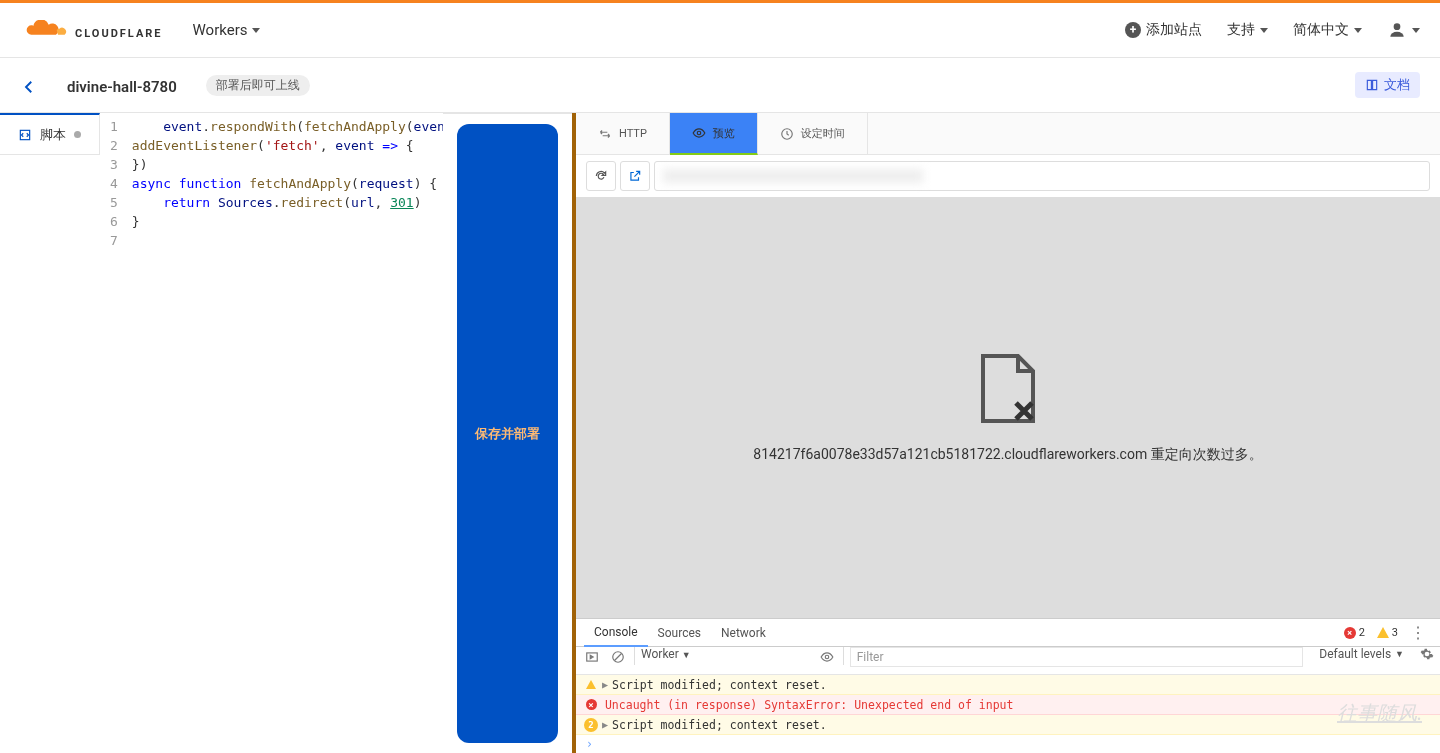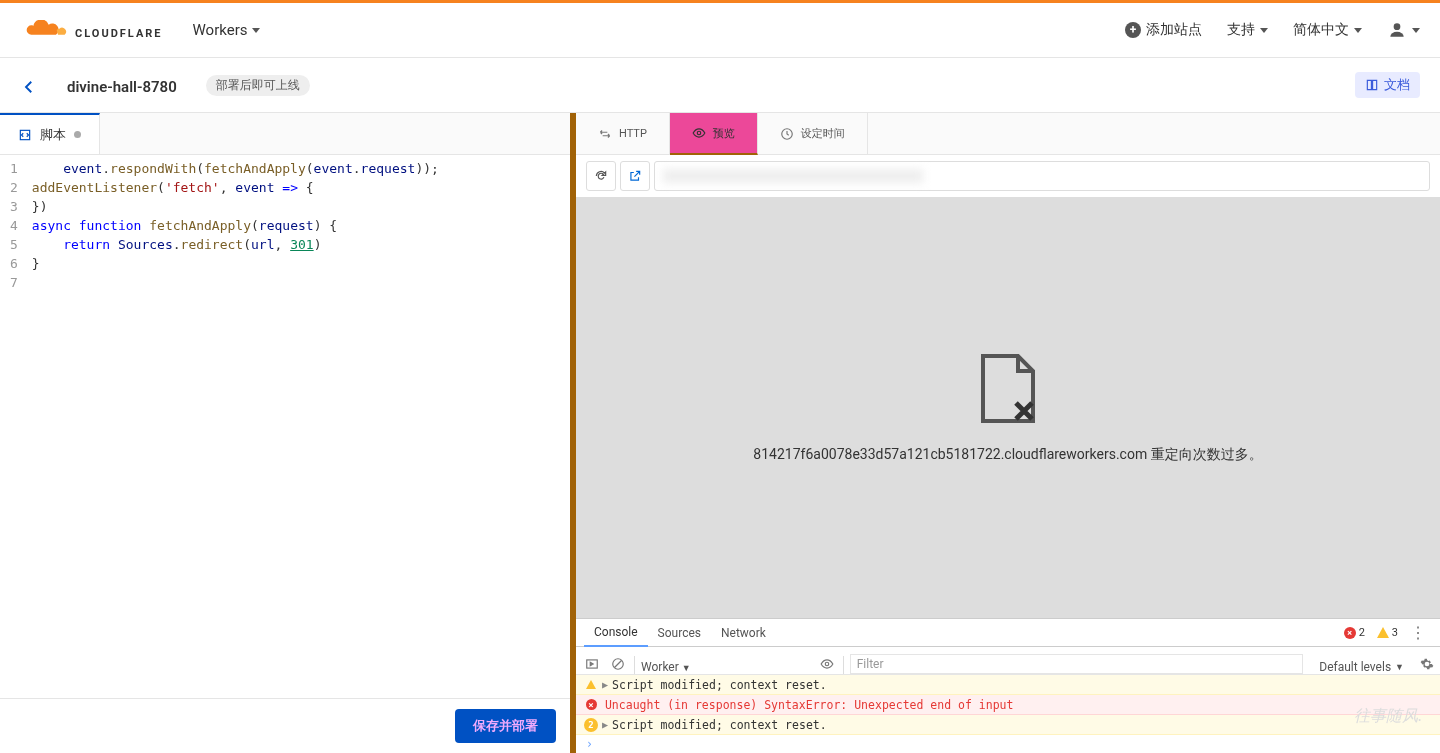--- a/index.html
+++ b/index.html
@@ -15,79 +15,79 @@
     .plus-circle { width: 16px; height: 16px; border-radius: 50%; background: #555; color: #fff; display: flex; align-items: center; justify-content: center; font-size: 12px; font-weight: bold; }
     .caret-down { display: inline-block; width: 0; height: 0; border-left: 4px solid transparent; border-right: 4px solid transparent; border-top: 5px solid #555; }
     .user-icon { width: 20px; height: 20px; display: flex; align-items: center; }
     .sub-header { display: flex; align-items: center; justify-content: space-between; padding: 0 20px; height: 55px; border-bottom: 1px solid #e5e5e5; }
     .sub-header-left { display: flex; align-items: flex-end; gap: 29px; }
     .back-chevron { width: 18px; height: 18px; color: #0051c3; cursor: pointer; }
     .worker-name { font-size: 15px; font-weight: 600; color: #333; }
     .status-pill { padding: 2px 10px; border-radius: 12px; background: #eee; font-size: 12px; color: #555; }
     .docs-pill { display: flex; align-items: center; gap: 5px; padding: 4px 10px; border-radius: 4px; background: #e8ebff; color: #3b5bdb; font-size: 13px; cursor: pointer; }
     .main { display: flex; height: calc(100vh - 113px); }
-    .left-panel { width: 576px; border-right: 6px solid #a16207; display: flex; flex-direction: column; }
+    .left-panel { width: 576px; border-right: 4px solid #a16207; display: flex; }
     .editor-tabs { display: flex; border-bottom: 1px solid #e5e5e5; height: 42px; background: #fafafa; }
     .editor-tab { display: flex; align-items: center; gap: 8px; padding: 0 18px; background: #fff; border-right: 1px solid #e5e5e5; border-top: 2px solid #0051c3; font-size: 13px; cursor: pointer; }
     .tab-dot { width: 7px; height: 7px; border-radius: 50%; background: #aaa; }
     .code-editor { flex: 1; display: flex; font-family: "Menlo", "Monaco", monospace; font-size: 13px; line-height: 19px; overflow: auto; padding-top: 0; }
     .gutter { text-align: right; color: #999; padding: 4px 8px 0 10px; user-select: none; }
     .gutter div { height: 19px; }
     .code-lines { padding: 4px 0 0 6px; flex: 1; }
     .code-lines div { height: 19px; white-space: pre; }
     .line5 { background: #f0f7ff; }
     .kw { color: #0000ff; }
     .str { color: #a31515; }
     .com { color: #008000; }
     .num { color: #098658; text-decoration: underline; }
     .id { color: #001080; }
     .fn { color: #795e26; }
     .url-underline { text-decoration: underline; }
     .redacted-code { display: inline-block; width: 70px; height: 12px; background: #fafafa; vertical-align: middle; filter: blur(2px); }
     .deploy-bar { padding: 10px 14px; border-top: 1px solid #e5e5e5; display: flex; justify-content: flex-end; }
-    .deploy-btn { background: #0051c3; color: #f0abfc; padding: 8px 18px; border: none; border-radius: 4px; font-size: 13px; font-weight: 600; cursor: pointer; }
+    .deploy-btn { background: #0051c3; color: #fdba74; padding: 8px 18px; border: none; border-radius: 12px; font-size: 13px; font-weight: 600; cursor: pointer; }
     .right-panel { flex: 1; display: flex; flex-direction: column; }
     .preview-tabs { display: flex; border-bottom: 1px solid #e5e5e5; height: 42px; background: #fafafa; }
     .pv-tab { display: flex; align-items: center; gap: 7px; padding: 0 22px; border-right: 1px solid #e5e5e5; font-size: 11px; color: #555; cursor: pointer; }
-    .pv-tab.active { background: #ec4899; color: #333; border-bottom: 2px solid #a16207; margin-bottom: -1px; }
+    .pv-tab.active { background: #3b82f6; color: #333; border-bottom: 2px solid #84cc16; margin-bottom: -1px; }
     .url-bar { display: flex; align-items: center; padding: 6px 10px; gap: 4px; }
     .url-btn { width: 30px; height: 30px; border: 1px solid #ddd; background: #fff; display: flex; align-items: center; justify-content: center; cursor: pointer; border-radius: 3px;}
     .url-input { flex: 1; height: 30px; border: 1px solid #ddd; border-radius: 3px; padding: 0 8px; display:flex; align-items:center; }
     .url-redacted { width: 260px; height: 14px; background: #eee; filter: blur(4px); }
     .preview-body { flex: 1; background: #ddd; display: flex; flex-direction: column; align-items: center; justify-content: center; gap: 20px; min-height: 0; }
     .file-x { width: 60px; height: 75px; }
     .error-msg { color: #333; font-size: 14px; }
     .devtools { border-top: 1px solid #ccc; background: #fff; font-size: 12px; }
     .dt-tabs { display: flex; border-bottom: 1px solid #ccc; height: 28px; padding: 0 8px; }
     .dt-tab { padding: 0 10px; color: #555; cursor: pointer; height: 28px; display:flex; align-items:center;}
     .dt-tab.active { color: #333; border-bottom: 2px solid #5c9dff; }
     .dt-tabs-right { margin-left: auto; display: flex; align-items: center; gap: 12px; padding-right: 6px;}
     .badge { display: flex; align-items: center; gap: 3px; font-size: 11px; }
     .badge-err .mark { width: 12px; height: 12px; border-radius: 50%; background: #e53935; color:#fff; font-weight:bold; font-size:9px; display:flex; align-items:center; justify-content:center;}
     .badge-warn .mark { width: 0;height: 0;border-left: 6px solid transparent;border-right: 6px solid transparent;border-bottom: 11px solid #fbc02d;}
-    .dt-toolbar { display: flex; align-items: flex-end; border-bottom: 1px solid #e5e5e5; height: 28px; padding: 0 6px; gap: 6px; }
+    .dt-toolbar { display: flex; align-items: flex-start; border-bottom: 1px solid #e5e5e5; height: 28px; padding: 0 6px; gap: 6px; }
     .dt-tool { width: 20px; height: 20px; display:flex; align-items:center; justify-content:center; color:#777; cursor:pointer;}
     .dt-divider { width: 1px; height: 18px; background: #ddd; }
     .dt-worker-sel { border: none; background: none; color: #555; padding-right: 120px; }
     .dt-filter { flex: 1; border: 1px solid #e5e5e5; height: 20px; padding: 0 6px; font-size: 12px; color:#999; display:flex; align-items:center; }
     .dt-levels { color: #555; padding: 0 10px; display:flex; align-items:center; gap:4px;}
     .gear { margin-left:auto; color:#777; cursor:pointer;}
     .console-lines { font-family: Menlo, monospace; font-size: 11.5px; }
     .cline { display: flex; align-items: center; border-bottom: 1px solid #f0f0f0; padding: 2px 8px; height: 20px; }
     .cline.warn { background: #fffbe6; border-bottom-color: #fff3bf; }
     .cline.err { background: #fff0f0; border-bottom-color: #ffd6d6; color: #e53935; }
     .c-icon { width: 14px; display: flex; justify-content:center; }
     .c-icon.iwarn::before { content: ""; width: 0;height: 0;border-left: 5px solid transparent;border-right: 5px solid transparent;border-bottom: 9px solid #fbc02d; display:block;}
     .c-icon.ierr::before { content: "×"; width: 11px; height: 11px; border-radius: 50%; background: #e53935; color:#fff; font-weight:bold; font-size:9px; display:flex; align-items:center; justify-content:center;}
     .c-count { width: 14px; height: 14px; border-radius: 50%; background: #fbc02d; color:#fff; font-size:9px; display:flex;align-items:center;justify-content:center;font-weight:bold;}
     .tri { color:#888; margin: 0 4px; font-size:10px;}
     .cline .msg { flex: 1; }
     .cline .src { color: #888; text-decoration: underline; }
     .prompt { color: #6aa3ff; padding: 2px 10px; font-family: Menlo, monospace; }
-    .watermark { position: fixed; bottom: 26px; right: 18px; color: #ddd; font-style: italic; font-size: 16px; font-family: serif; pointer-events: none; }
+    .watermark { position: fixed; bottom: 26px; right: 18px; color: #ddd; font-style: italic; font-size: 20px; font-family: serif; pointer-events: none; text-decoration: underline; }
   </style>
 </head>
 <body>
 
 <div class="orange-bar"></div>
 
 <header class="top-header">
   <div class="top-header-left">
     <div class="cf-logo">
       <span class="cf-cloud">

